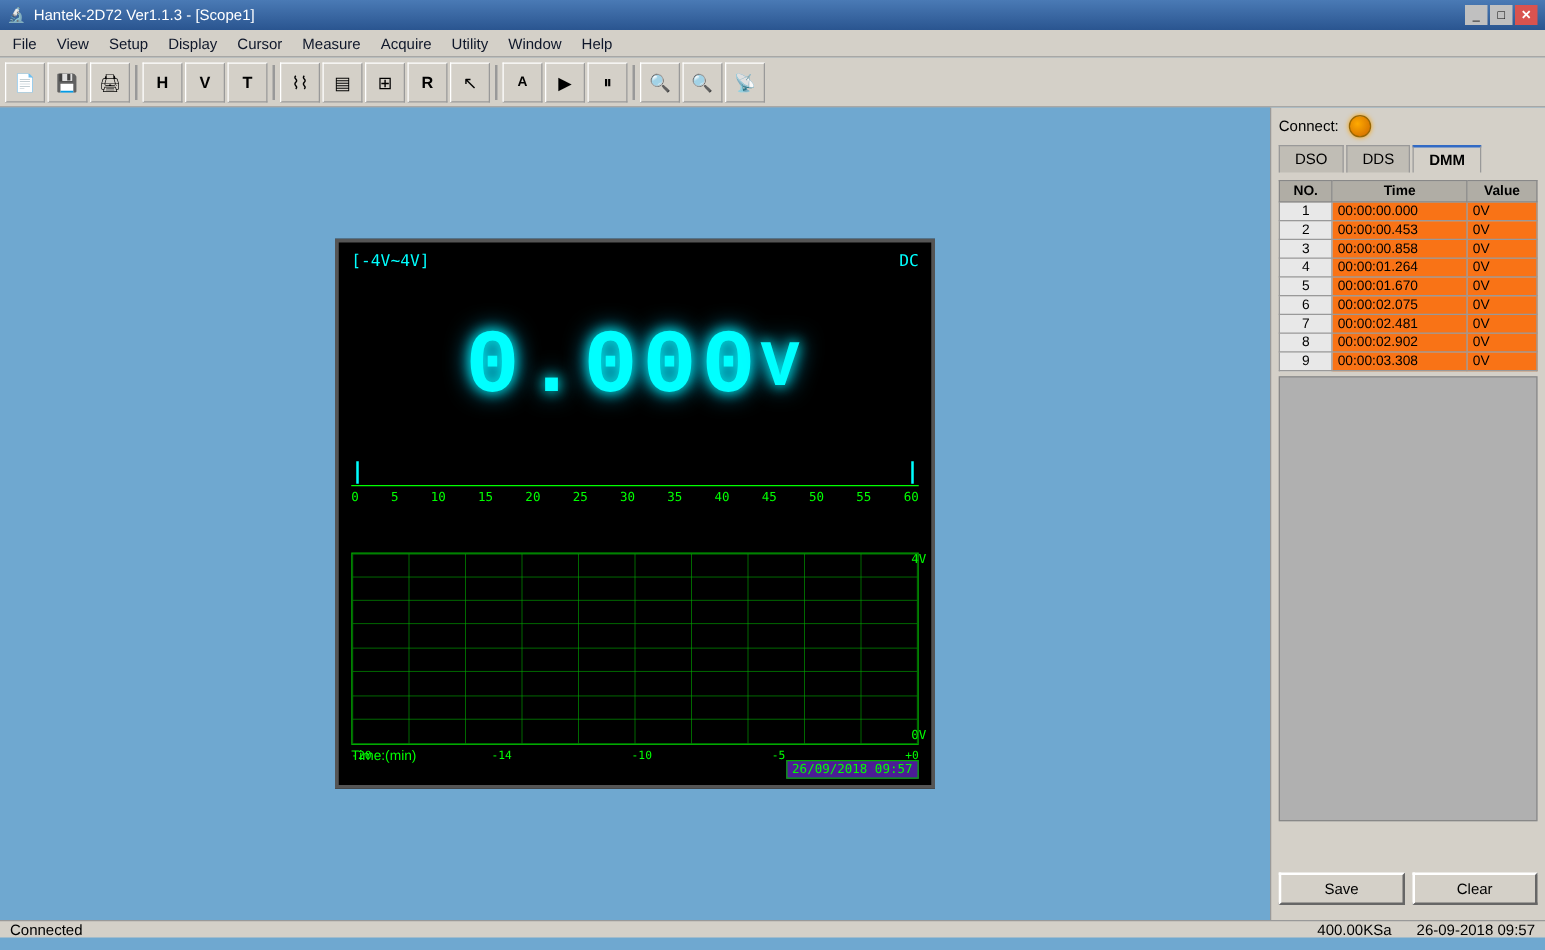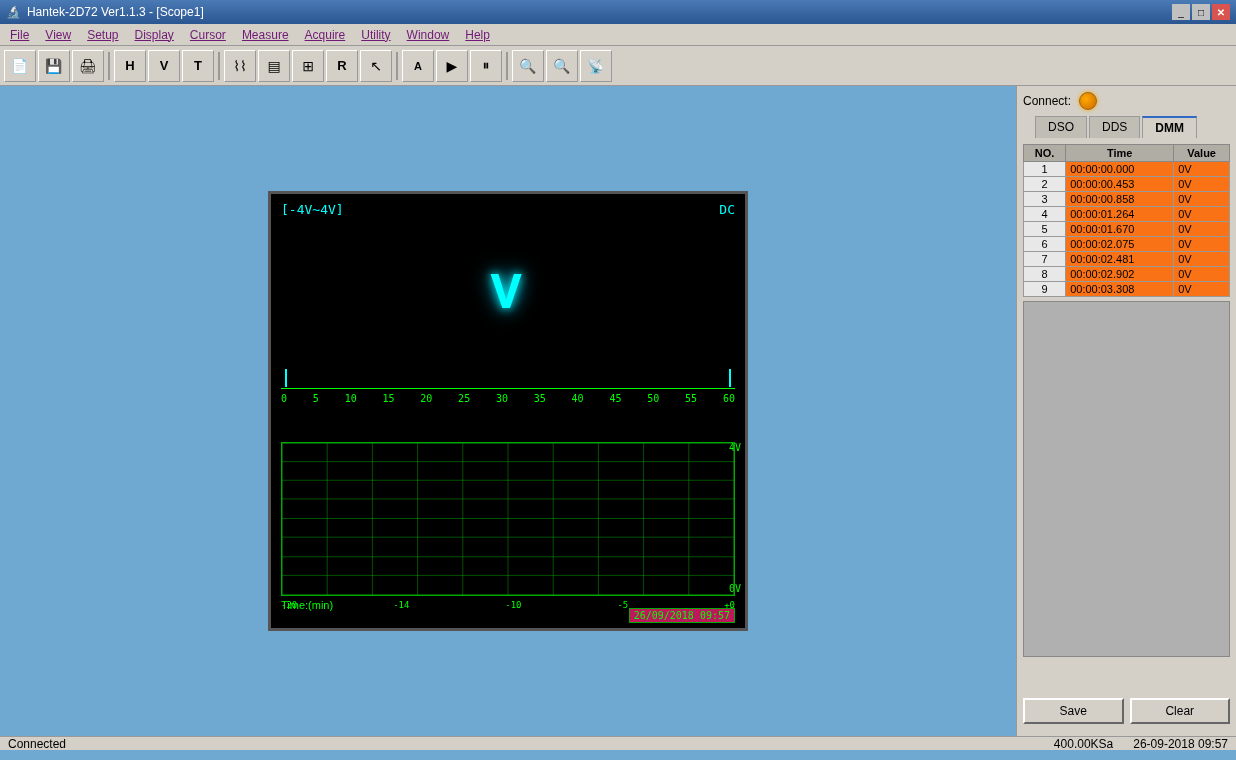--- a/index.html
+++ b/index.html
@@ -52,22 +52,21 @@
       background: #d4d0c8;
       display: flex;
       align-items: center;
       border-bottom: 1px solid #999;
       padding: 0 2px;
     }
     .menu-item {
       padding: 2px 8px;
       cursor: pointer;
       font-size: 12px;
-      color: #701a75;
-      text-decoration: underline;
+      color: #0f172a;
     }
 
     
     #toolbar {
       height: 40px;
       background: #d4d0c8;
       display: flex;
       align-items: center;
       padding: 2px 4px;
       gap: 2px;
@@ -240,21 +239,21 @@
       bottom: 17px;
       left: 10px;
       color: #00ff00;
       font-size: 11px;
       font-family: Liberation Sans, sans-serif;
     }
     .scope-bottom-right {
       position: absolute;
       bottom: 5px;
       right: 10px;
-      background: #be185d;
+      background: #4c1d95;
       color: #00ff00;
       font-size: 10px;
       font-family: monospace;
       padding: 1px 4px;
       border: 1px solid #00aa00;
     }
 
     
     #right-panel {
       width: 220px;
@@ -281,21 +280,20 @@
       background: radial-gradient(circle at 6px 6px, #ffaa00, #cc6600);
       border: 1px solid #996600;
       box-shadow: 0 0 4px orange;
     }
 
     
     .tabs {
       display: flex;
       gap: 2px;
       margin-bottom: 6px;
-      margin-left: 12px;
     }
     .tab {
       padding: 3px 12px;
       background: #c0bdb5;
       border: 1px solid #999;
       border-bottom: none;
       cursor: pointer;
       font-size: 12px;
     }
     .tab.active {
@@ -443,20 +441,21 @@
 
   <div id="scope-area">
     <div id="scope-display">
 
       <div class="scope-info-bar">
         <span>[-4V~4V]</span>
         <span>DC</span>
       </div>
 
       <div class="digit-display">
+        <span>0.000</span>
           <span style="font-size:52px;">V</span>
       </div>
 
       <div class="time-ruler">
         <div class="ruler-ticks">
           <div class="ruler-cursor-left"></div>
           <div class="ruler-cursor-right"></div>
         </div>
         <div class="ruler-markers">
           <span>0</span>

